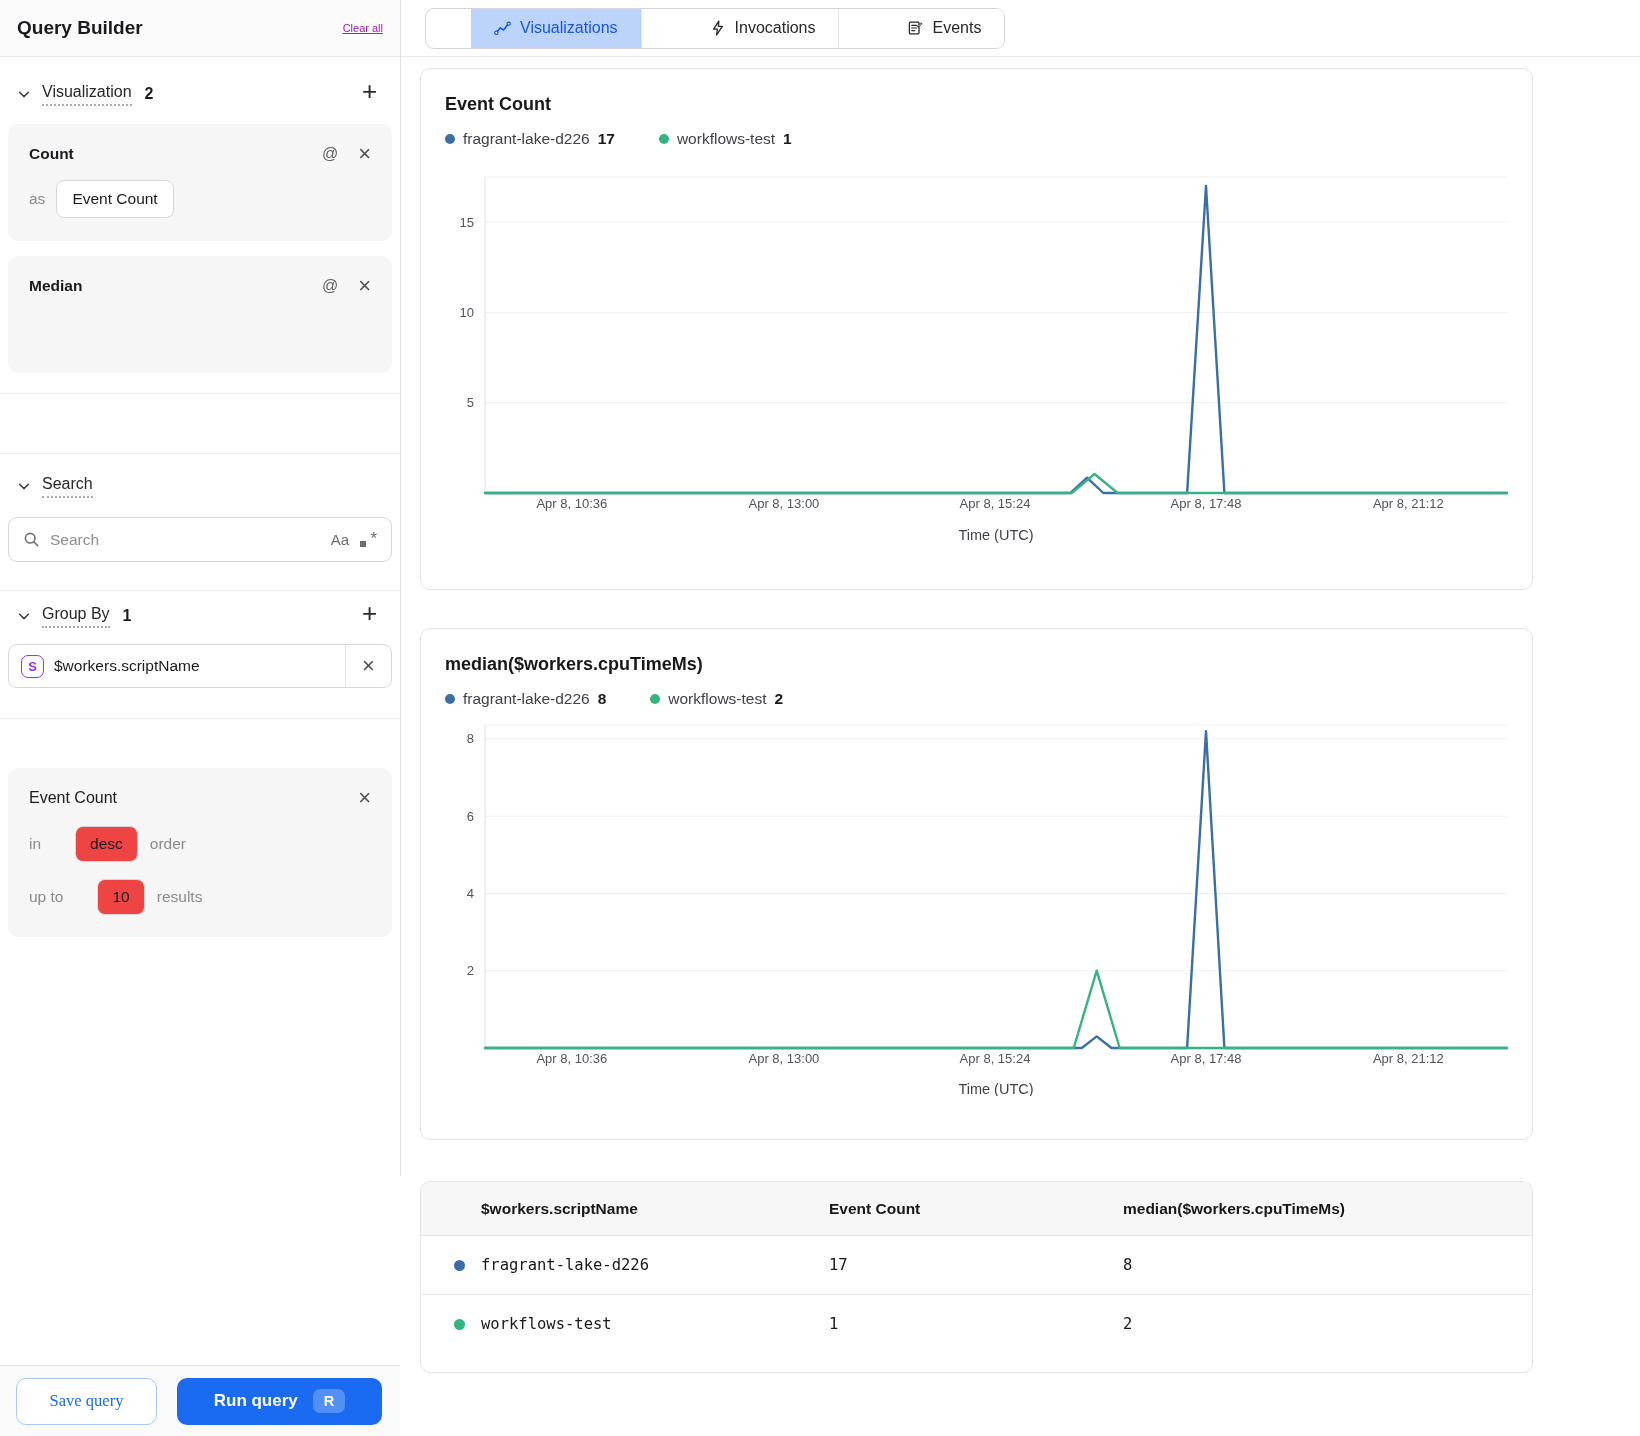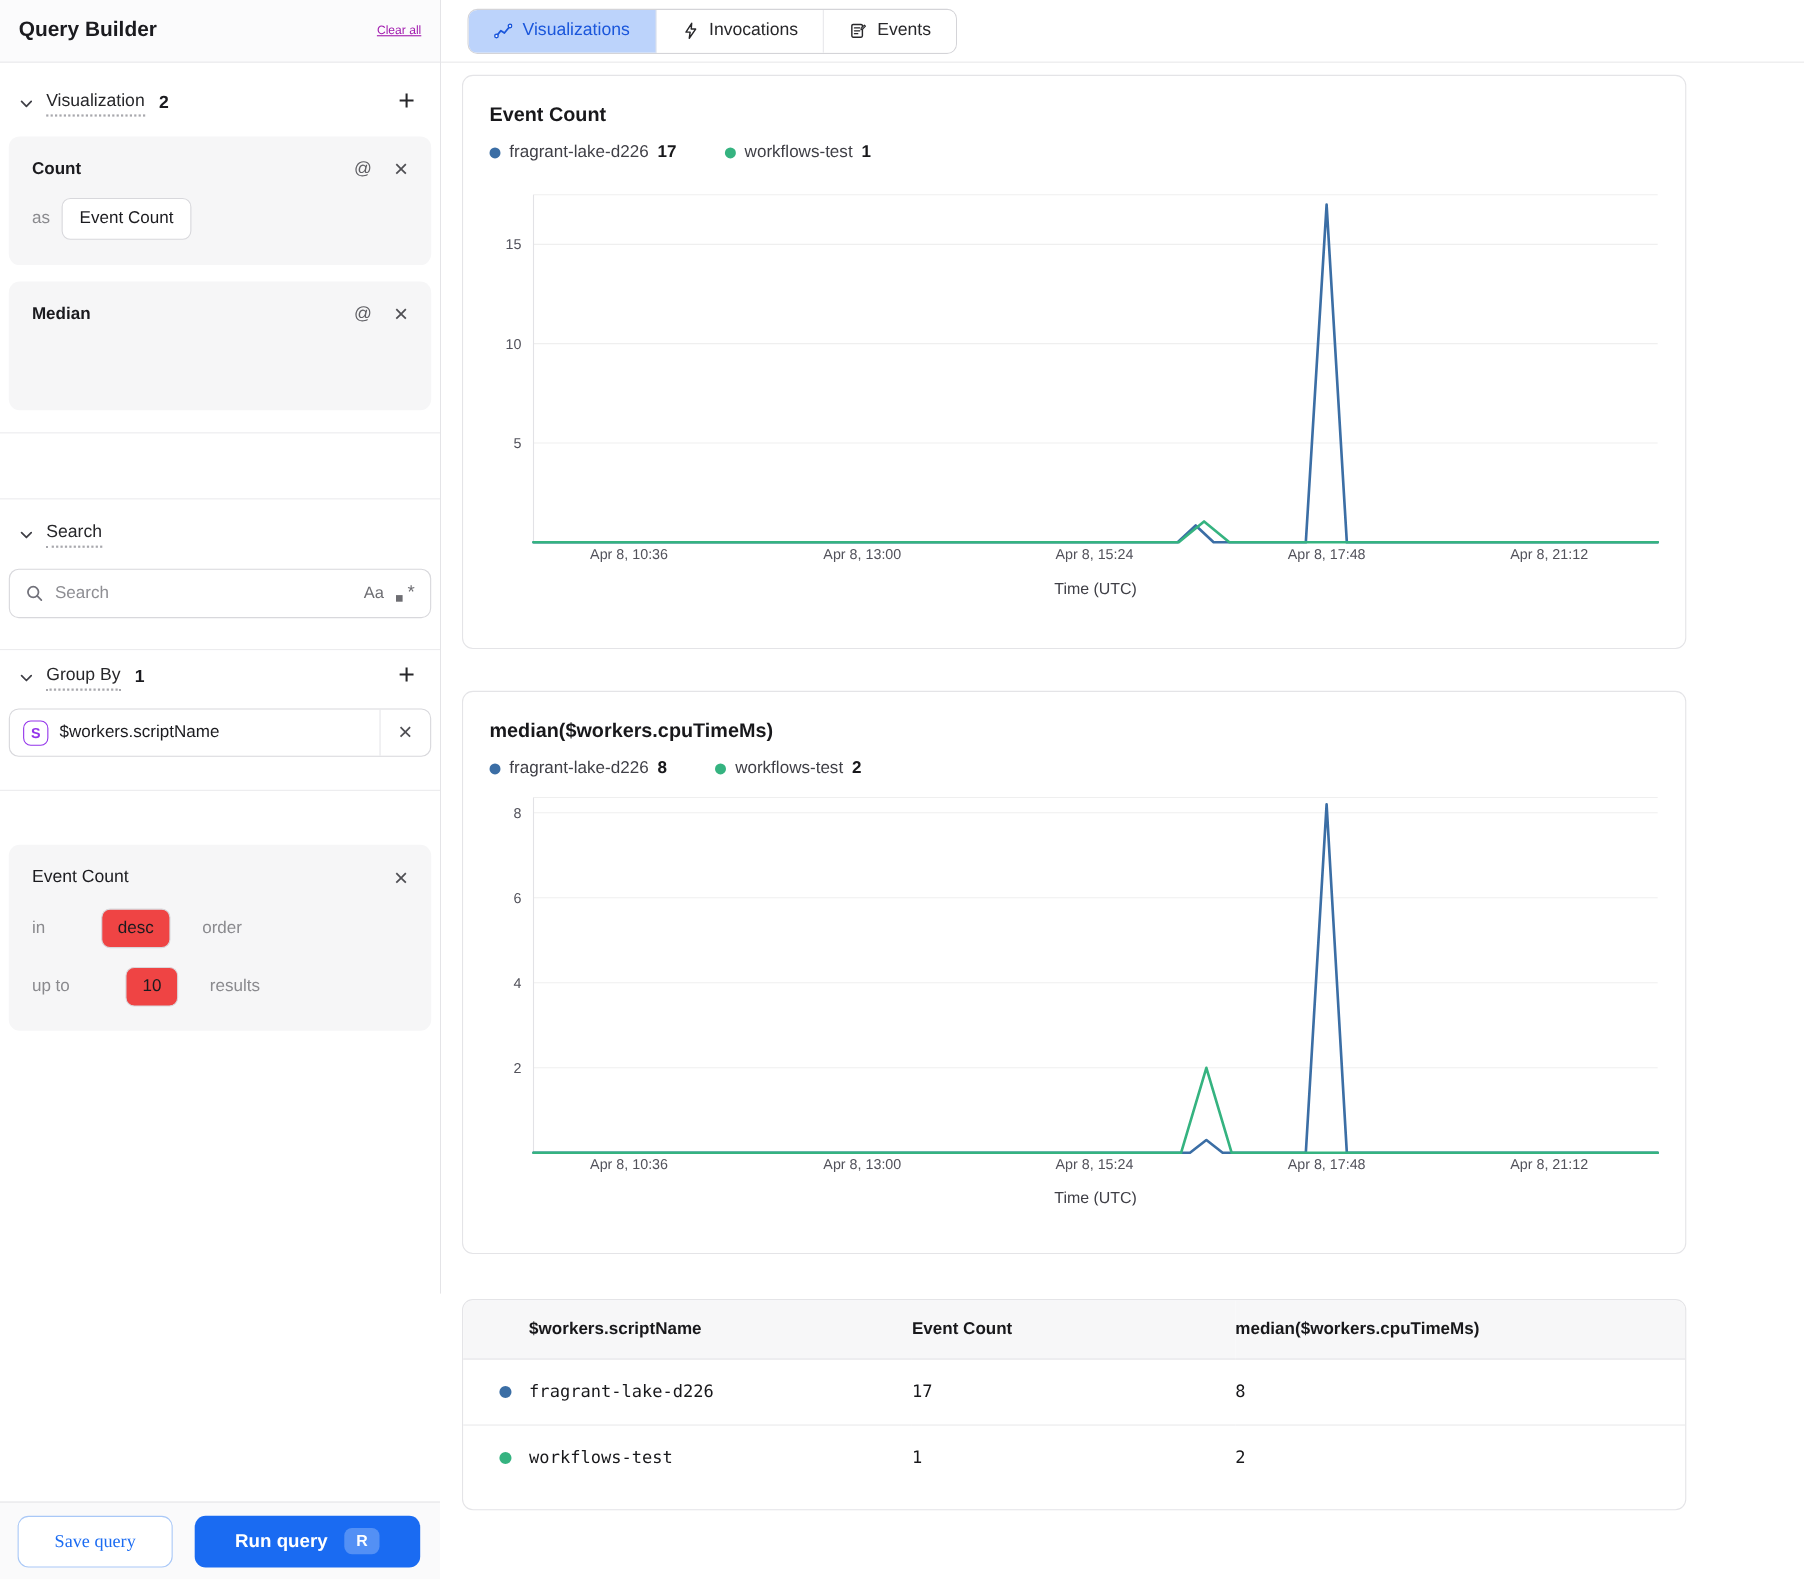--- a/index.html
+++ b/index.html
@@ -46,33 +46,33 @@
   .icon-regex::before { content:""; position:absolute; left:1px; bottom:2px; width:6px; height:6px; background:#6d6d72; }
   .icon-regex::after { content:"*"; position:absolute; right:0; top:-2px; font-size:17px; color:#6d6d72; }
 
   .group-item { position:absolute; left:8px; right:8px; height:44px; background:#fff; border:1px solid #d8d8dc; border-radius:9px; display:flex; align-items:center; padding-left:12px; }
   .group-item .gi-text { font-size:15.5px; color:#1b1b1f; margin-left:10px; }
   .gi-right { margin-left:auto; display:flex; align-items:stretch; height:100%; }
   .gi-sep { width:1px; background:#e6e6e9; }
   .gi-x { width:45px; background:none; border:none; cursor:pointer; }
 
   .order-card { position:absolute; left:8px; right:8px; background:#f6f6f7; border-radius:10px; padding:19px 21px; }
-  .order-row { display:flex; align-items:center; gap:29px; margin-top:17px; }
+  .order-row { display:flex; align-items:center; gap:12px; margin-top:17px; }
   .small-box { background:#ef4444; border:1px solid #d8d8dc; border-radius:8px; padding:8px 14px; font-size:15.5px; color:#1b1b1f; cursor:pointer;margin-left:22px; }
 
   .sb-footer { position:absolute; left:0; right:0; top:1365px; height:71px; background:#fafafb; border-top:1px solid #e4e4e7; display:flex; align-items:center; padding:0 16px; gap:20px; }
   .btn-save { width:141px; height:47px; background:#fff; border:1px solid #a9c8f7; border-radius:10px; color:#1a6bf2; font-size:16.5px; font-weight:500; font-family:Liberation Serif, serif; cursor:pointer; }
   .btn-run { width:205px; height:47px; background:#1a6bf2; border:none; border-radius:10px; color:#fff; font-size:17px; font-weight:600; font-family:inherit; cursor:pointer; display:flex; align-items:center; justify-content:center; gap:15px; }
   .kbd-r { background:rgba(255,255,255,.25); border-radius:7px; padding:4px 11px; font-size:14.5px; font-weight:600; }
 
   
   #main { position:absolute; left:401px; top:0; width:1239px; height:1436px; background:#fff; }
   .topbar { height:57px; border-bottom:1px solid #e8e8ea; display:flex; align-items:center; justify-content:space-between; padding:0 92px 0 24px; }
   .tabs { display:flex; align-items:stretch; height:41px; border:1px solid #d4d4d8; border-radius:9px; overflow:hidden; background:#fff; }
-  .tab { display:flex; align-items:center; gap:9px; padding:0 23px; font-size:16px; color:#27272a; background:#fff; border:none; border-right:1px solid #e6e6e9; cursor:pointer; font-family:inherit; }
+  .tab { display:flex; align-items:center; gap:9px; padding:0 23px; font-size:16px; color:#27272a; background:#fff; border:none; border-right:1px solid #e6e6e9; cursor:pointer; font-family:inherit;margin-left:45px; }
   .tab:last-child { border-right:none; }
   .tab.active { background:#bcd3fb; color:#1a56db; font-weight:500; }
 
   .time-select { height:41px; border:1px solid #d4d4d8; border-radius:9px; background:#fff; display:flex; align-items:center; gap:10px; padding:0 17px; cursor:pointer; font-family:inherit; }
   .ts-label { font-size:16px; font-weight:600; color:#1b1b1f; }
   .ts-tz { font-size:16px; color:#8e8e93; }
   .caret-down { width:0; height:0; border-left:6px solid transparent; border-right:6px solid transparent; border-top:7px solid #3f3f46; margin-left:6px; }
 
   .chart-card { position:absolute; left:19px; width:1113px; background:#fff; border:1px solid #e4e4e7; border-radius:10px; padding:25px 24px 0 24px; }
   #chart-card-0 { top:68px; height:522px; }

